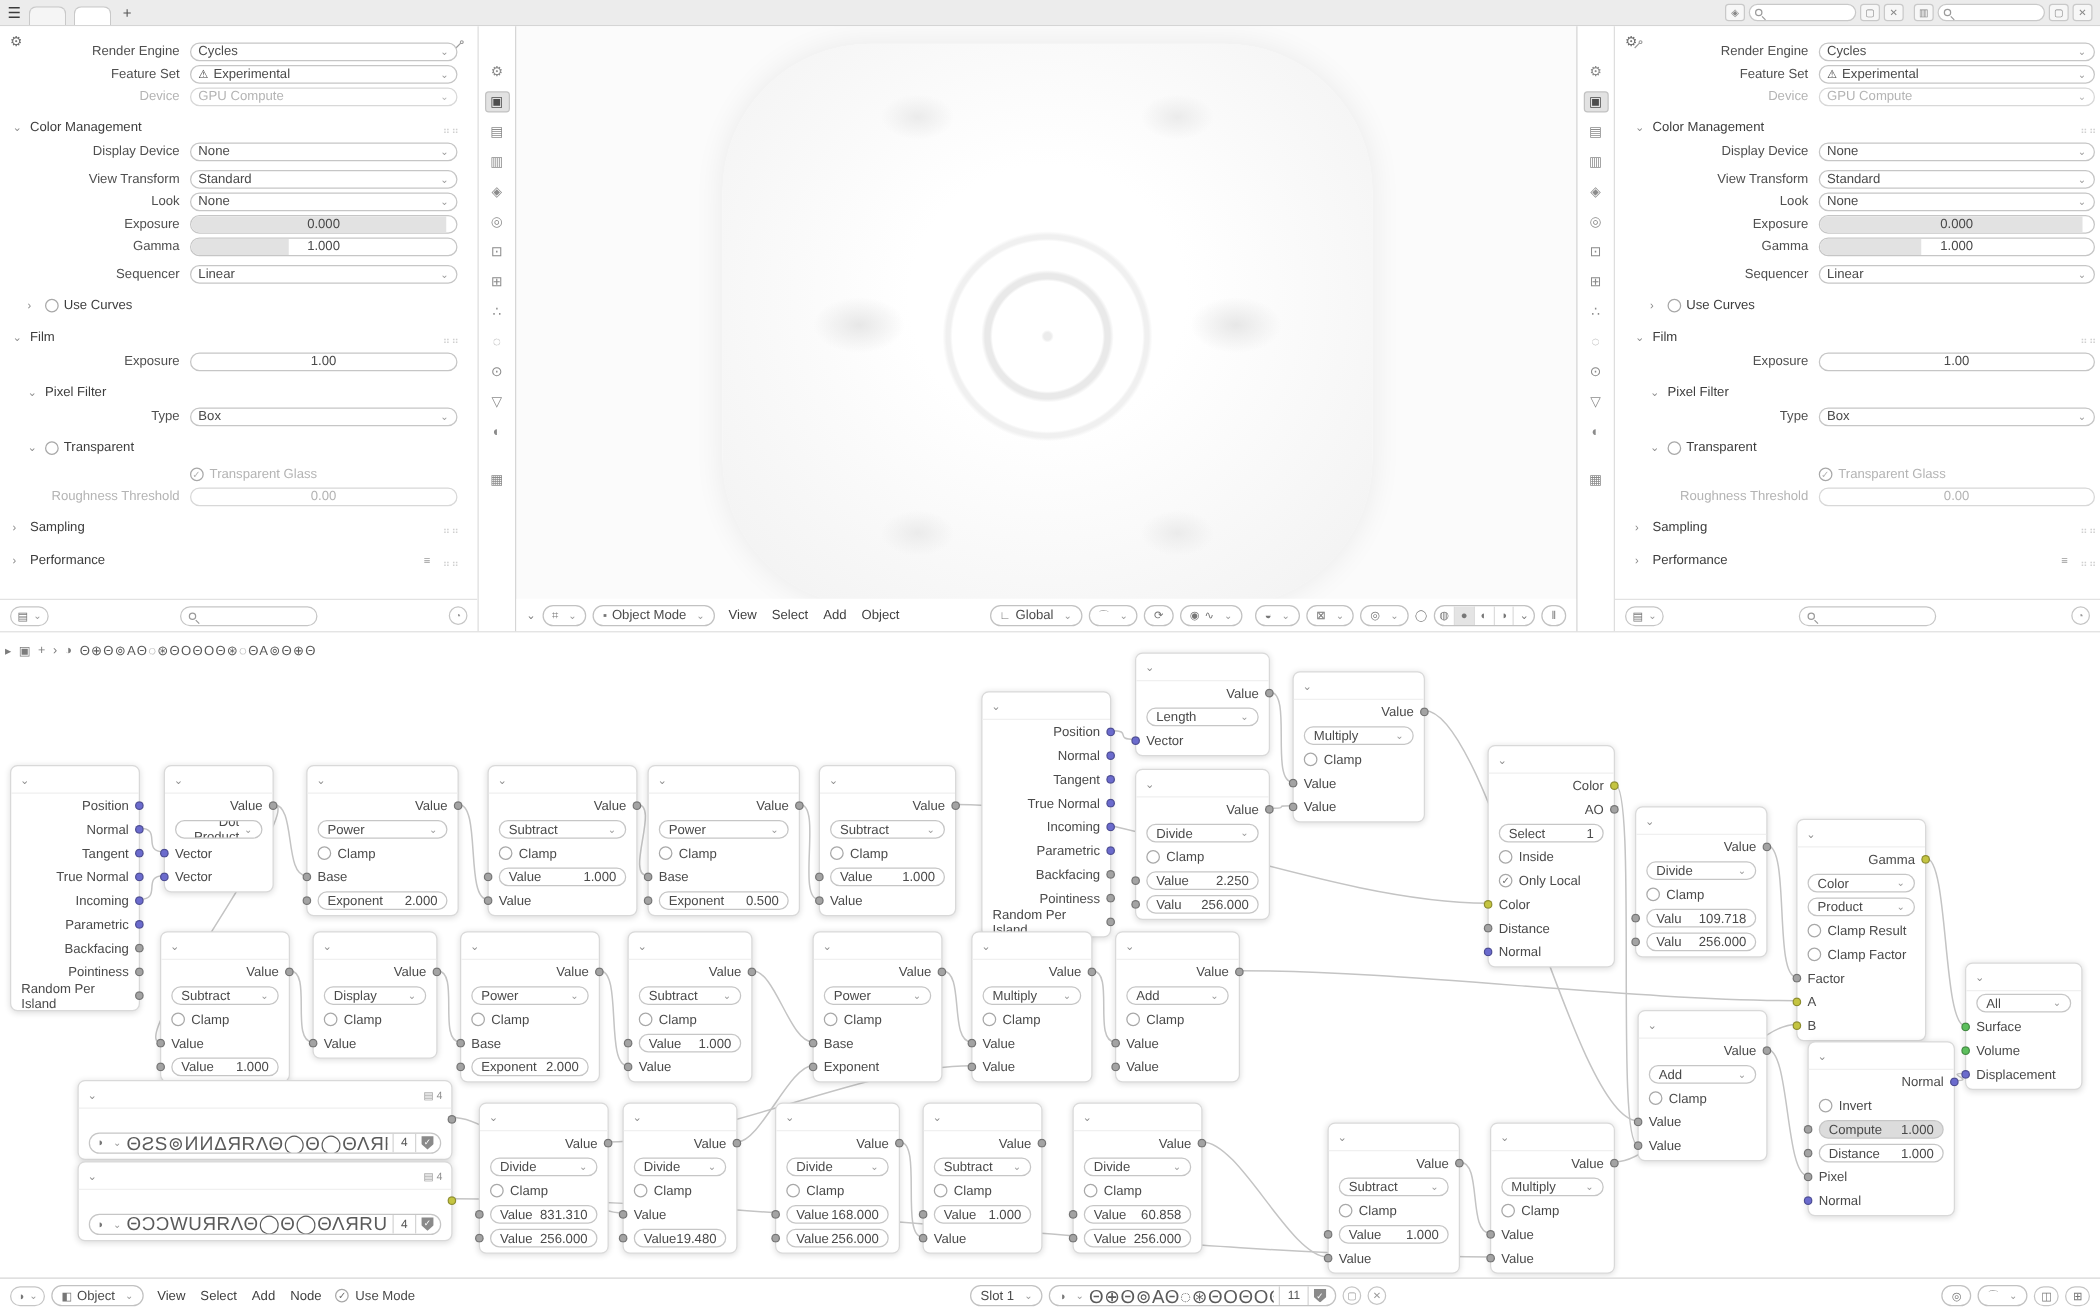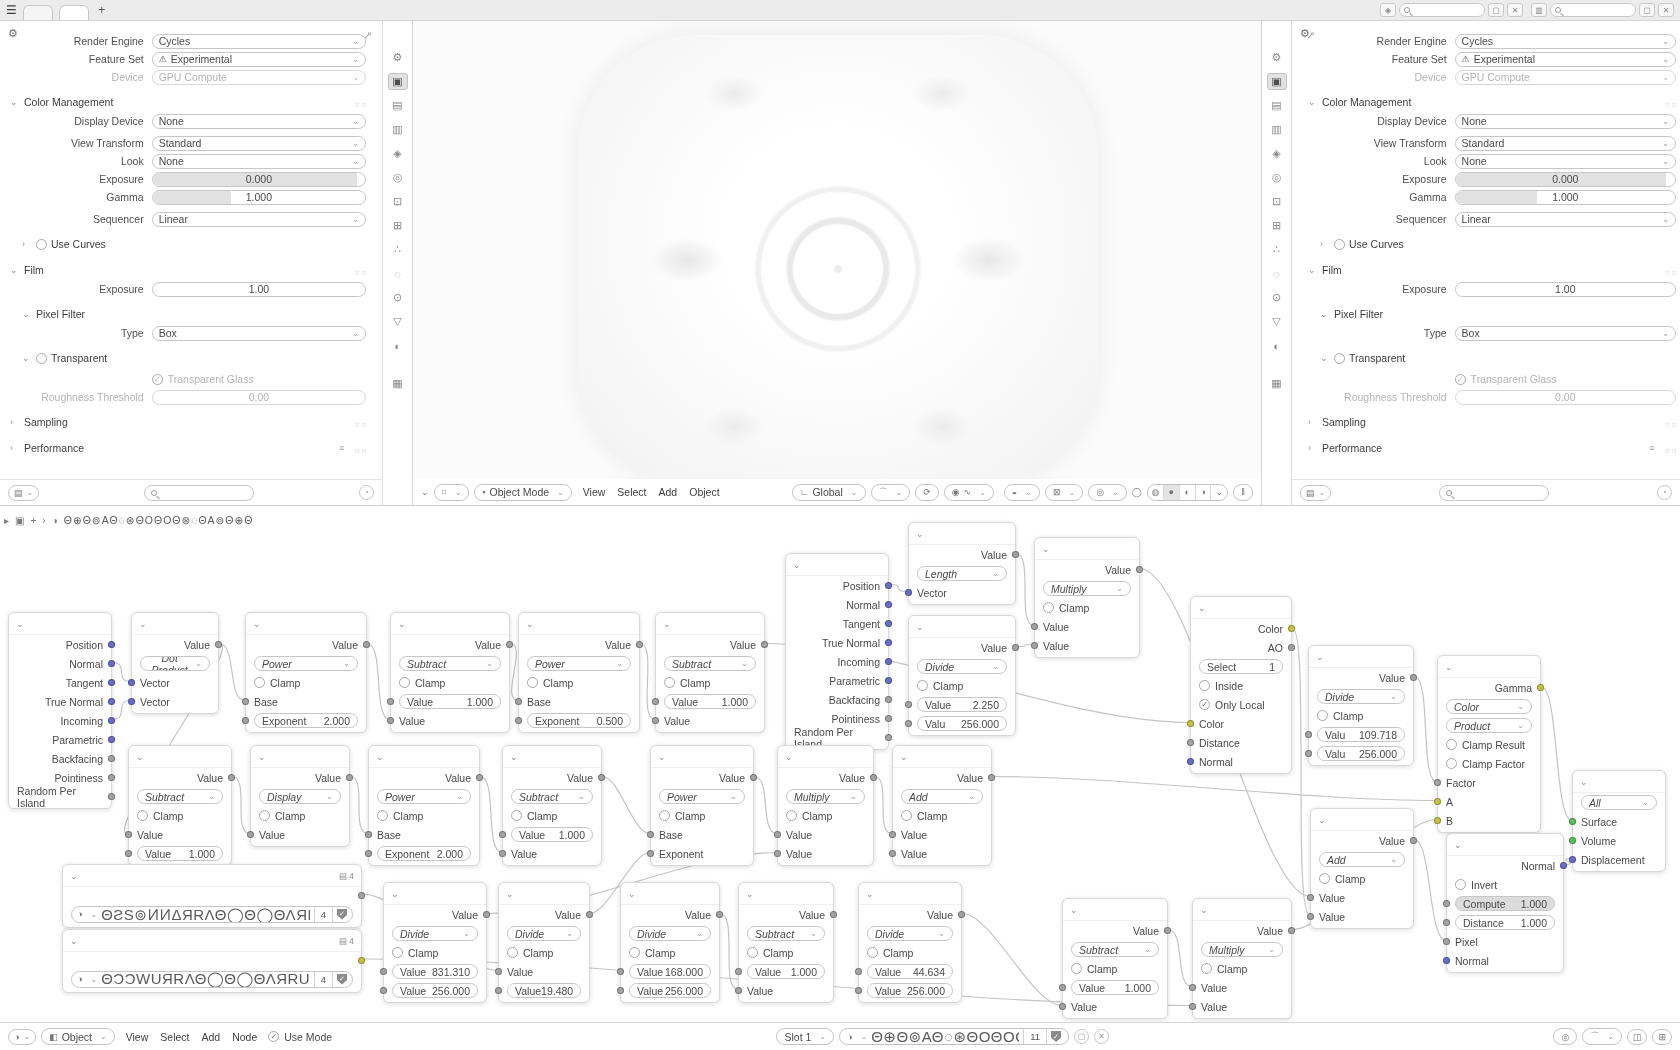--- a/index.html
+++ b/index.html
@@ -109,21 +109,21 @@
   .crumbs .mat { letter-spacing:1px; color:#5a5a5a; }
   .node { position:absolute; background:#fff; border:1px solid #d9d9d9; border-radius:6px;
     box-shadow:0 1px 5px rgba(0,0,0,.14); font-size:10.5px; z-index:10; }
   .nhead { height:22px; display:flex; align-items:center; padding:0 7px; border-bottom:1px solid #f0f0f0; }
   .nhead .chev { font-size:9px; color:#8a8a8a; margin:0; }
   .nbadge { margin-left:auto; font-size:8.5px; color:#8d8d8d; }
   .nrow { height:19px; display:flex; align-items:center; padding:0 8px; position:relative; }
   .nrow.out { justify-content:flex-end; color:#4a4a4a; }
   .nrow.in { justify-content:flex-start; }
   .nrow .pill { flex:1; height:15px; padding:0 7px; justify-content:space-between; }
-  .nsel span:first-child { text-align:center;font-style:italic; }
+  .nsel span:first-child { text-align:right; }
   .nfld.hl { background:#dcdcdc; }
   .chkrow { gap:5px; }
   .ngap { height:16px; }
   .dbrow { height:22px; display:flex; align-items:center; padding:0 8px; }
   .dbpill { flex:1; height:17px; padding:0 5px; gap:4px; justify-content:flex-start; }
   .dbicon { font-size:9px; color:#777; }
   .dbname { flex:1; font-size:15px; letter-spacing:.5px; color:#5a5a5a; overflow:hidden; white-space:nowrap; }
   .dbnum { border-left:1px solid #d5d5d5; border-right:1px solid #d5d5d5; padding:0 6px;
     font-size:9.5px; color:#555; height:100%; display:flex; align-items:center; }
   .shield { width:10px; height:11px; background:#8a8a8a;
@@ -1312,21 +1312,21 @@
             <span class="chev">⌄</span>
           </div>
         </div>
         <div class="nrow chkrow">
           <span class="cb"></span>
           <span>Clamp</span>
         </div>
         <div class="nrow">
           <div class="pill nfld">
             <span>Value</span>
-            <span>44.634</span>
+            <span>60.858</span>
           </div>
         </div>
         <div class="nrow">
           <div class="pill nfld">
             <span>Value</span>
             <span>256.000</span>
           </div>
         </div>
         <span class="sock" style="background: rgb(163, 163, 163); top: 28px; right: -4px;"></span>
         <span class="sock" style="background: rgb(163, 163, 163); top: 85px; left: -4px;"></span>

